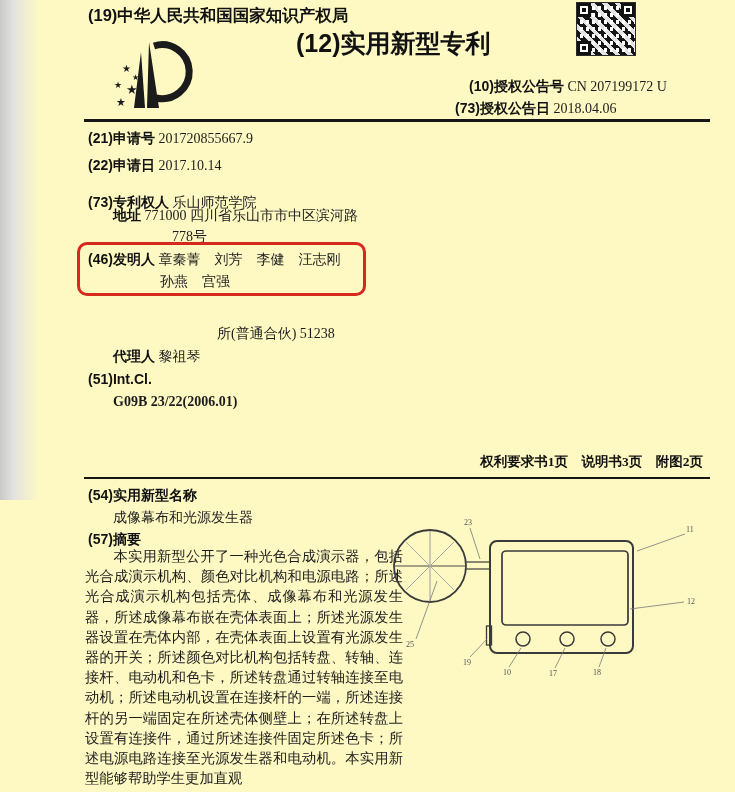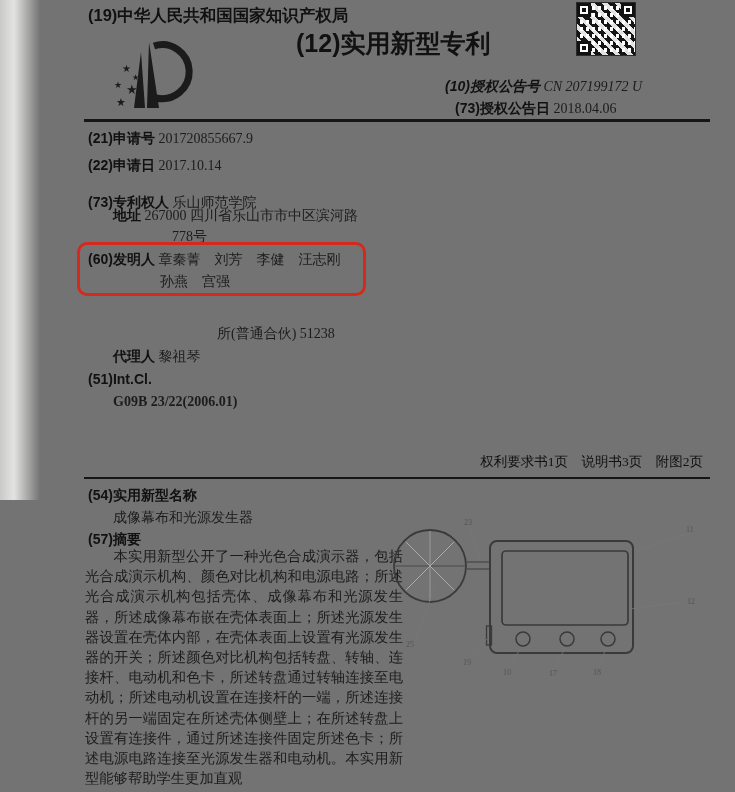--- a/index.html
+++ b/index.html
@@ -1,19 +1,19 @@
 <!DOCTYPE html>
 <html><head>
 <meta charset="utf-8">
 <style>
   html,body{margin:0;padding:0;}
   body{background:#e9e9e7;}
   .page{
     position:relative;width:735px;height:792px;margin:0 auto;
-    background:#737373;overflow:hidden;
+    background:#fef9c3;overflow:hidden;
     font-family:"Liberation Serif","DejaVu Serif",serif;
     color:#1c1c1c;
   }
   .edge-shade{
     position:absolute;left:0;top:0;width:40px;height:500px;
     background:linear-gradient(to right,#c9c9c7 0%,#e3e3e1 35%,rgba(250,250,249,0) 100%);
     pointer-events:none;
   }
   .lbl{font-family:"Liberation Sans","DejaVu Sans",sans-serif;font-weight:700;color:#111;}
   .val{font-family:"Liberation Serif","DejaVu Serif",serif;font-weight:400;}
@@ -33,21 +33,21 @@
       repeating-linear-gradient(90deg,#151515 0 3px,rgba(255,255,255,0) 3px 6px),
       repeating-linear-gradient(0deg,#151515 0 3px,#fff 3px 7px);
     outline:1px solid #2a2a2a;
   }
   .finder{position:absolute;width:8px;height:8px;border:3px solid #111;background:#fff;}
   .finder::after{content:"";position:absolute;left:2px;top:2px;width:4px;height:4px;background:#111;}
   .finder.tl{left:0;top:0;}
   .finder.tr{right:0;top:0;}
   .finder.bl{left:0;bottom:0;}
 
-  .pub-no-line{left:445px;top:77px;font-style:italic;}
+  .pub-no-line{left:469px;top:77px;}
   .pub-date-line{left:455px;top:99px;}
 
   .rule-thick{position:absolute;left:84px;top:119px;width:626px;height:3px;background:#161616;}
   .rule-thin{position:absolute;left:84px;top:477px;width:626px;height:2px;background:#161616;}
 
   .pages-line{position:absolute;right:32px;top:453px;font-size:13.5px;}
 
   .annotation-box{
     position:absolute;left:77px;top:242px;width:283px;height:48px;
     border:3px solid #d7281e;border-radius:10px;
@@ -107,30 +107,30 @@
   <div class="line" style="left:88px;top:156px;">
     <span class="lbl">(22)申请日</span>
     <span class="val">2017.10.14</span>
   </div>
   <div class="line" style="left:88px;top:193px;">
     <span class="lbl">(73)专利权人</span>
     <span class="val">乐山师范学院</span>
   </div>
   <div class="line" style="left:113px;top:206px;">
     <span class="lbl">地址</span>
-    <span class="val">267000 四川省乐山市市中区滨河路</span>
+    <span class="val">771000 四川省乐山市市中区滨河路</span>
   </div>
   <div class="line" style="left:152px;top:228px;margin-left:20px;">
     <span class="val">778号</span>
   </div>
 
   <div class="annotation-box"></div>
 
   <div class="line" style="left:88px;top:250px;">
-    <span class="lbl">(60)发明人</span>
+    <span class="lbl">(46)发明人</span>
     <span class="val">章秦菁　刘芳　李健　汪志刚</span>
   </div>
   <div class="line" style="left:160px;top:273px;">
     <span class="val">孙燕　宫强</span>
   </div>
 
   <div class="line" style="left:217px;top:325px;">
     <span class="val">所(普通合伙) 51238</span>
   </div>
   <div class="line" style="left:113px;top:347px;">
@@ -138,21 +138,21 @@
     <span class="val">黎祖琴</span>
   </div>
 
   <div class="line" style="left:88px;top:370px;">
     <span class="lbl">(51)Int.Cl.</span>
   </div>
   <div class="line" style="left:113px;top:393px;font-weight:700;">
     <span class="val" style="font-weight:700;">G09B 23/22(2006.01)</span>
   </div>
 
-  <div class="pages-line lbl" style="font-weight:400;font-family:'Liberation Serif',serif;">权利要求书1页　说明书3页　附图2页</div>
+  <div class="pages-line lbl" style="font-weight:700;font-family:'Liberation Serif',serif;">权利要求书1页　说明书3页　附图2页</div>
 
   <div class="rule-thin"></div>
 
   <div class="line" style="left:88px;top:486px;">
     <span class="lbl">(54)实用新型名称</span>
   </div>
   <div class="line" style="left:113px;top:509px;">
     <span class="val">成像幕布和光源发生器</span>
   </div>
   <div class="line" style="left:88px;top:530px;">

